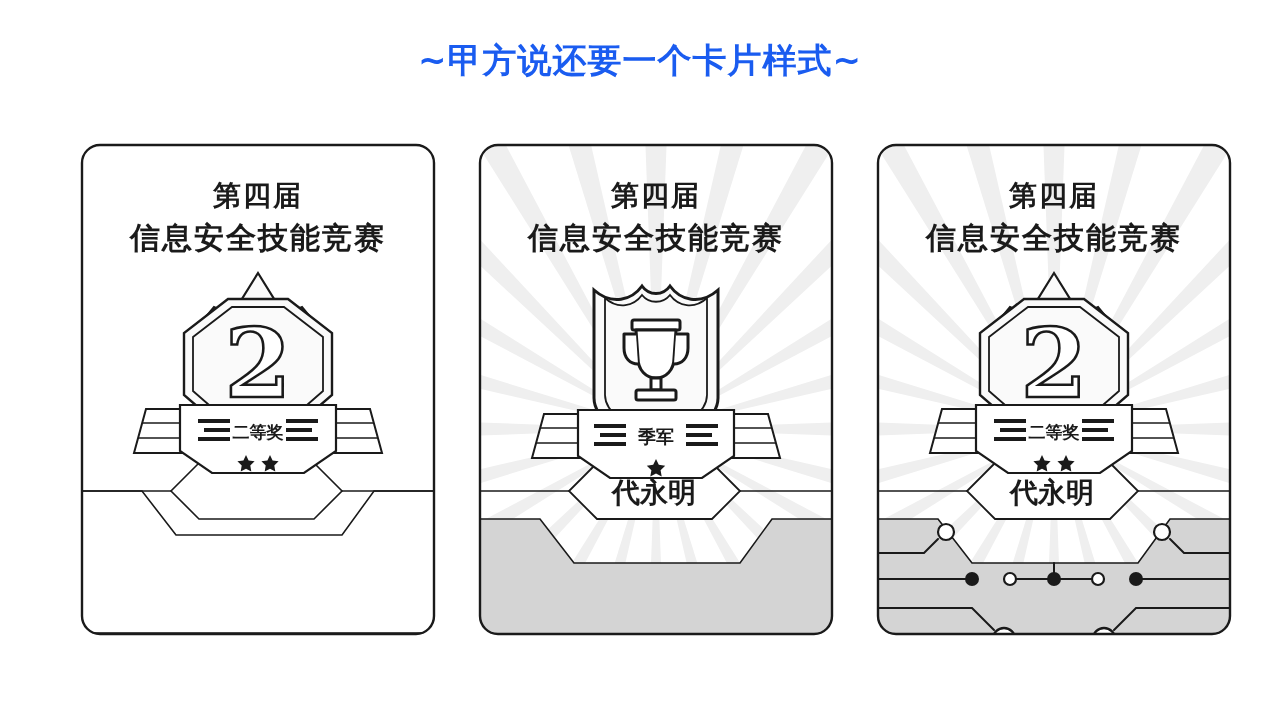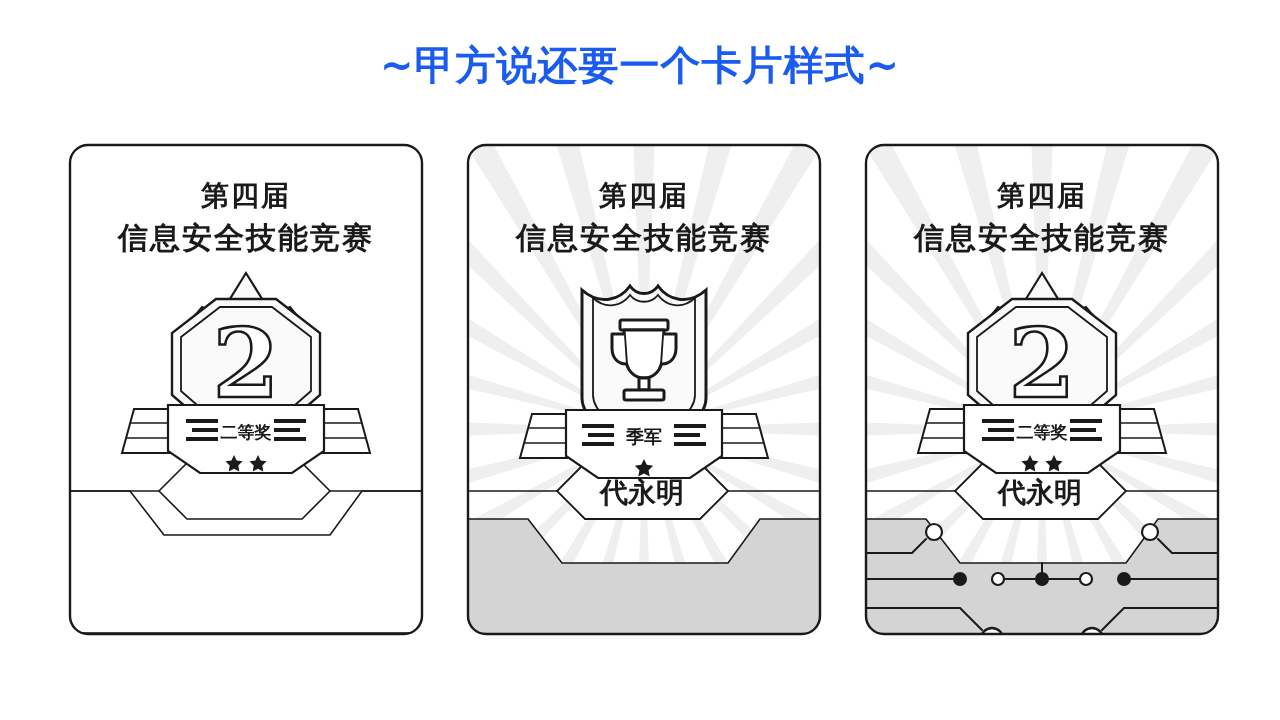--- a/index.html
+++ b/index.html
@@ -7,30 +7,30 @@
     width:1280px;height:720px;
     background:#ffffff;
     font-family:"DejaVu Sans","Liberation Sans",sans-serif;
     overflow:hidden;
     position:relative;
   }
   .page-title{
     position:absolute;
     top:38px;left:0;width:1280px;
     text-align:center;
-    font-size:40px;
+    font-size:34px;
     font-weight:bold;
     letter-spacing:1px;
     color:#1a5cf0;
     white-space:nowrap;
     user-select:none;
   }
   .cards-row{
     position:absolute;
-    top:143px;left:4px;width:1132px;height:495px;
+    top:143px;left:16px;width:1132px;height:495px;
   }
   .card{
     position:absolute;
     top:0;
     width:356px;height:493px;
   }
   .card svg{display:block;}
   #card1{left:64px;}
   #card2{left:462px;}
   #card3{left:860px;}

